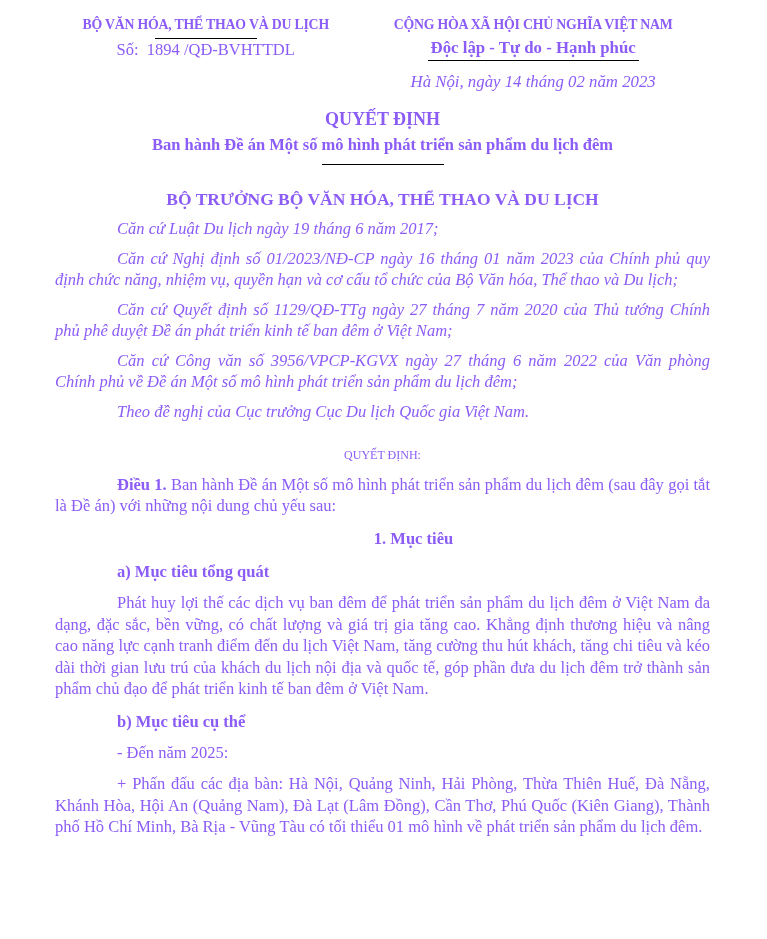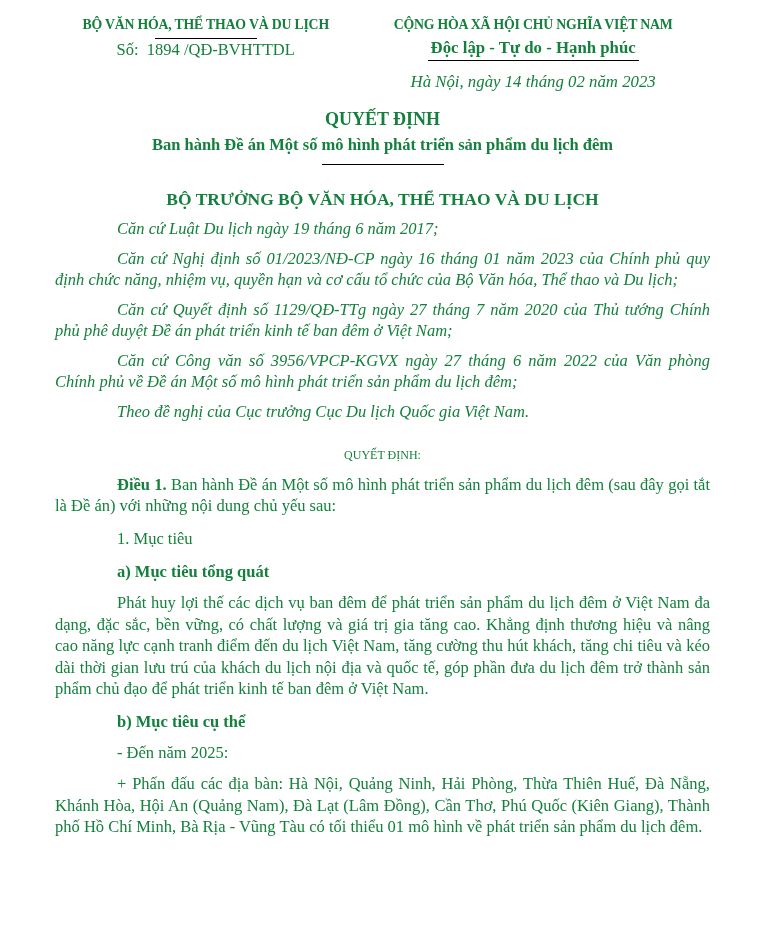--- a/index.html
+++ b/index.html
@@ -1,18 +1,18 @@
 <!DOCTYPE html>
 <html lang="vi"><head>
 <meta charset="utf-8">
 <style>
   html,body{margin:0;padding:0;background:#ffffff;}
   .page{
     width:767px;height:939px;box-sizing:border-box;background:#ffffff;
-    padding:16px 57px 0 55px;color:#15803d;
+    padding:16px 57px 0 55px;color:#8b5cf6;
     font-family:"Liberation Serif","DejaVu Serif",serif;
     font-size:16.5px;line-height:1.3;overflow:hidden;
   }
   
   .header{display:flex;}
   .col-left{width:46%;text-align:center;}
   .col-right{width:54%;text-align:center;}
   .org-name{font-weight:700;font-size:13.8px;line-height:1.25;letter-spacing:-0.2px;}
   .org-rule{width:102px;border-top:1.6px solid #000;margin:5px auto 0;}
   .doc-number{font-size:16.5px;white-space:pre;}
@@ -26,21 +26,21 @@
   .doc-subject{font-weight:700;margin-top:3px;}
   .title-rule{width:122px;border-top:1.6px solid #000;margin:8px auto 0;}
   .authority{text-align:center;font-weight:700;font-size:17.5px;margin-top:23px;}
   
   p{margin:0;}
   .cite{font-style:italic;text-align:justify;text-indent:62px;margin-top:8px;}
   .preamble{margin-top:6px;}
   .enactment{text-align:center;font-weight:400;font-size:12px;margin-top:26px;}
   .body-para{text-align:justify;text-indent:62px;margin-top:10px;}
   .bold{font-weight:700;}
-  .h-num{font-weight:400;margin:12px 0 0 62px;}
+  .h-num{font-weight:700;margin:12px 0 0 62px;text-align:center;}
   .h-sub{font-weight:700;margin:11px 0 0 62px;}
   .plain{margin:10px 0 0 62px;}
 </style>
 </head>
 <body>
 
 <div class="page">
 
   <div class="header">
     <div class="col-left">

